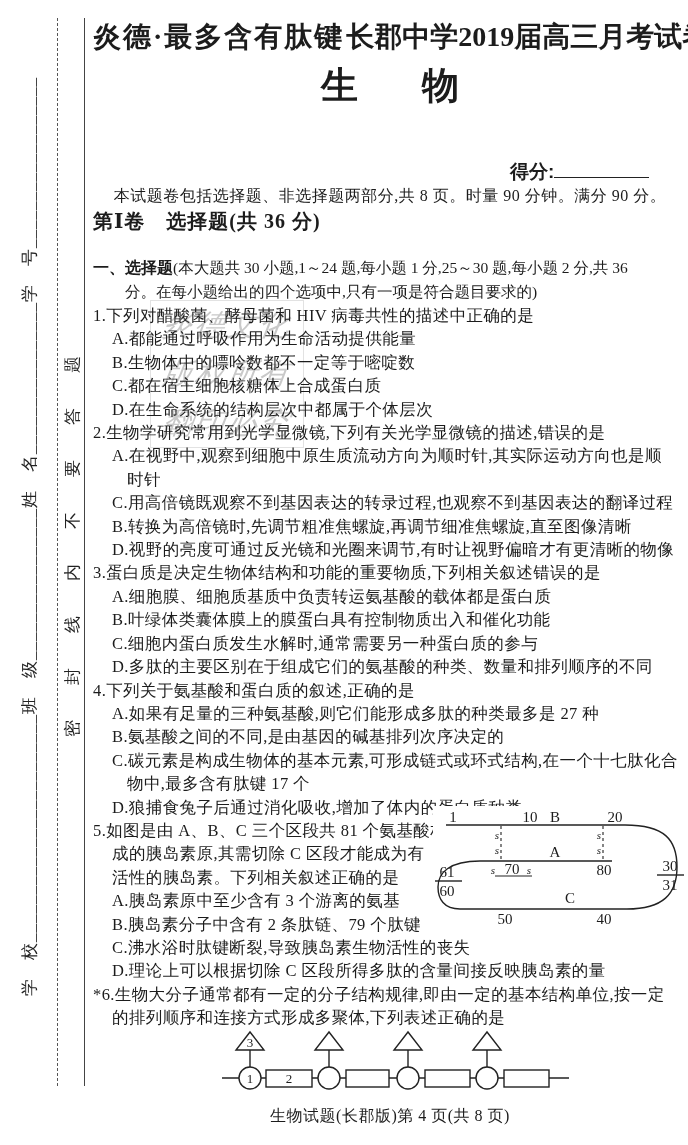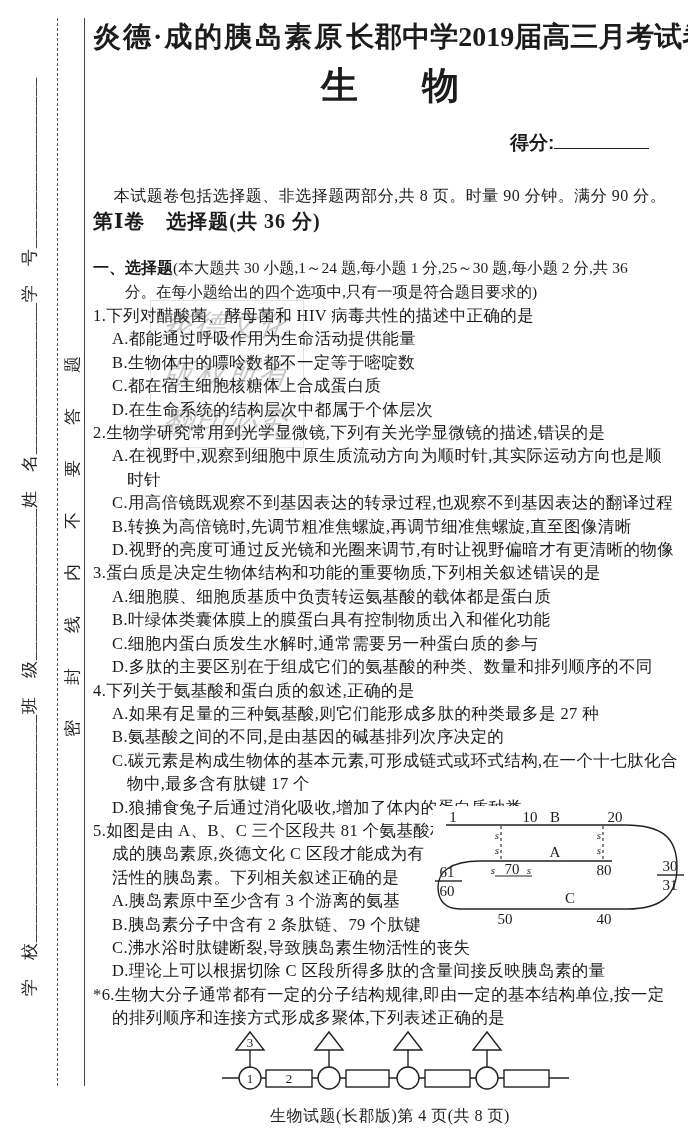--- a/index.html
+++ b/index.html
@@ -29,21 +29,21 @@
     font-size:30px;color:#c9c9c9;font-style:italic;letter-spacing:2px;
     transform:skewX(-8deg);line-height:1;
   }
   
   .content-block{position:absolute;left:93px;width:594px;z-index:1;}
   .title{top:22px;text-align:center;font-size:28px;font-weight:bold;
     white-space:nowrap;line-height:1.1;}
   .title .brand{font-weight:900;letter-spacing:2px;margin-right:2px;}
   .subject{top:66px;text-align:center;font-size:37px;font-weight:bold;
     letter-spacing:64px;text-indent:64px;line-height:1.1;}
-  .score-row{position:absolute;left:510px;top:128px;z-index:1;white-space:nowrap;text-align:center;}
+  .score-row{position:absolute;left:510px;top:157px;z-index:1;white-space:nowrap;text-align:center;}
   .score-label{font-size:19px;font-weight:bold;
     font-family:"Liberation Sans","DejaVu Sans",sans-serif;}
   .score-line{display:inline-block;width:95px;border-bottom:1.5px solid #222;
     height:20px;vertical-align:baseline;}
   .intro{top:186px;text-align:center;font-size:16px;letter-spacing:.5px;}
   .section-title{top:208px;text-align:left;font-size:20px;font-weight:bold;
     letter-spacing:1px;}
   
   .preamble{top:256px;font-size:15.5px;line-height:23.5px;white-space:nowrap;}
   .preamble .p-label{font-weight:bold;font-size:16px;}
@@ -71,21 +71,21 @@
   <div class="rot fields">学　校________________________班　级________________姓　名________________学　号__________________</div>
   <div class="rot seal">密　封　线　内　不　要　答　题</div>
 
   <div class="watermark">
     <div>炎德文化</div>
     <div>版权所有</div>
     <div>翻印必究</div>
   </div>
 
   <div class="content-block title">
-    <span class="brand">炎德·成的胰岛素原</span><span>长郡中学2019届高三月考试卷(二)</span>
+    <span class="brand">炎德·最多含有肽键</span><span>长郡中学2019届高三月考试卷(二)</span>
   </div>
   <div class="content-block subject">生物</div>
 
   <div class="score-row">
     <span class="score-label">得分:</span><span class="score-line"></span>
   </div>
 
   <div class="content-block intro">本试题卷包括选择题、非选择题两部分,共 8 页。时量 90 分钟。满分 90 分。</div>
 
   <div class="content-block section-title">第Ⅰ卷　选择题(共 36 分)</div>
@@ -115,21 +115,21 @@
       <div class="line" data-kind="opt">B.叶绿体类囊体膜上的膜蛋白具有控制物质出入和催化功能</div>
       <div class="line" data-kind="opt">C.细胞内蛋白质发生水解时,通常需要另一种蛋白质的参与</div>
       <div class="line" data-kind="opt">D.多肽的主要区别在于组成它们的氨基酸的种类、数量和排列顺序的不同</div>
       <div class="line" data-kind="q">4.下列关于氨基酸和蛋白质的叙述,正确的是</div>
       <div class="line" data-kind="opt">A.如果有足量的三种氨基酸,则它们能形成多肽的种类最多是 27 种</div>
       <div class="line" data-kind="opt">B.氨基酸之间的不同,是由基因的碱基排列次序决定的</div>
       <div class="line" data-kind="opt">C.碳元素是构成生物体的基本元素,可形成链式或环式结构,在一个十七肽化合</div>
       <div class="line" data-kind="optc">物中,最多含有肽键 17 个</div>
       <div class="line" data-kind="opt">D.狼捕食兔子后通过消化吸收,增加了体内的蛋白质种类</div>
       <div class="line" data-kind="q">5.如图是由 A、B、C 三个区段共 81 个氨基酸构</div>
-      <div class="line" data-kind="stemc">成的胰岛素原,炎德文化 C 区段才能成为有</div>
+      <div class="line" data-kind="stemc">成的胰岛素原,其需切除 C 区段才能成为有</div>
       <div class="line" data-kind="stemc">活性的胰岛素。下列相关叙述正确的是</div>
       <div class="line" data-kind="opt">A.胰岛素原中至少含有 3 个游离的氨基</div>
       <div class="line" data-kind="opt">B.胰岛素分子中含有 2 条肽链、79 个肽键</div>
       <div class="line" data-kind="opt">C.沸水浴时肽键断裂,导致胰岛素生物活性的丧失</div>
       <div class="line" data-kind="opt">D.理论上可以根据切除 C 区段所得多肽的含量间接反映胰岛素的量</div>
       <div class="line" data-kind="q">*6.生物大分子通常都有一定的分子结构规律,即由一定的基本结构单位,按一定</div>
       <div class="line" data-kind="stemc">的排列顺序和连接方式形成多聚体,下列表述正确的是</div>
     </div>
 
   <svg class="fig5" width="255" height="125" viewBox="0 0 255 125">

